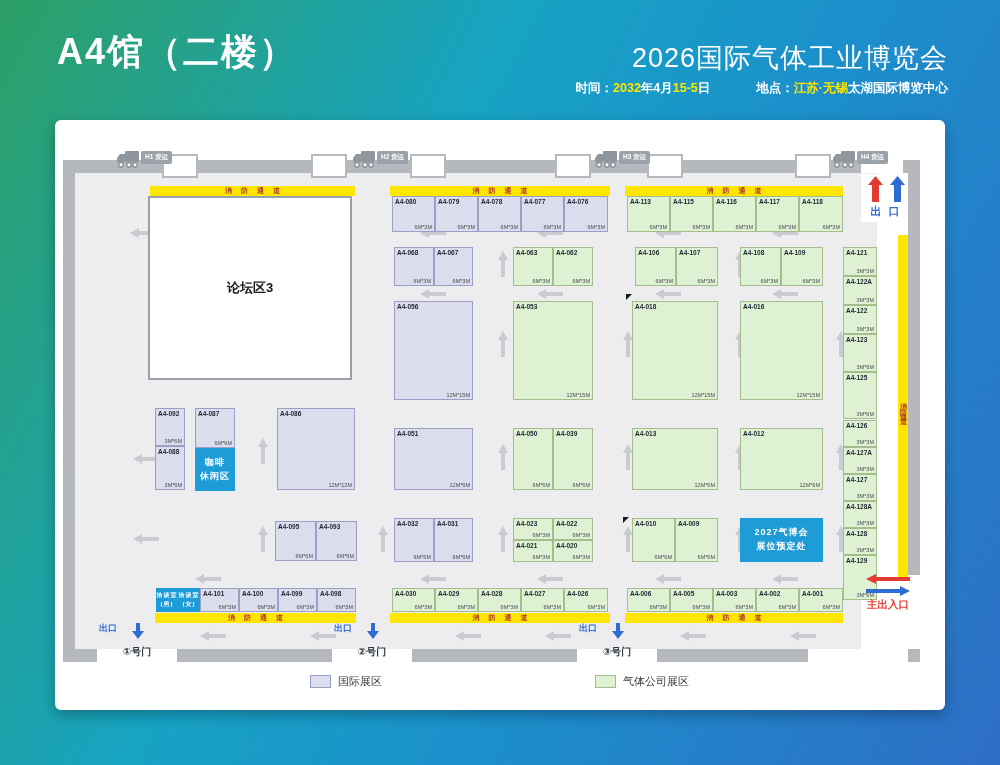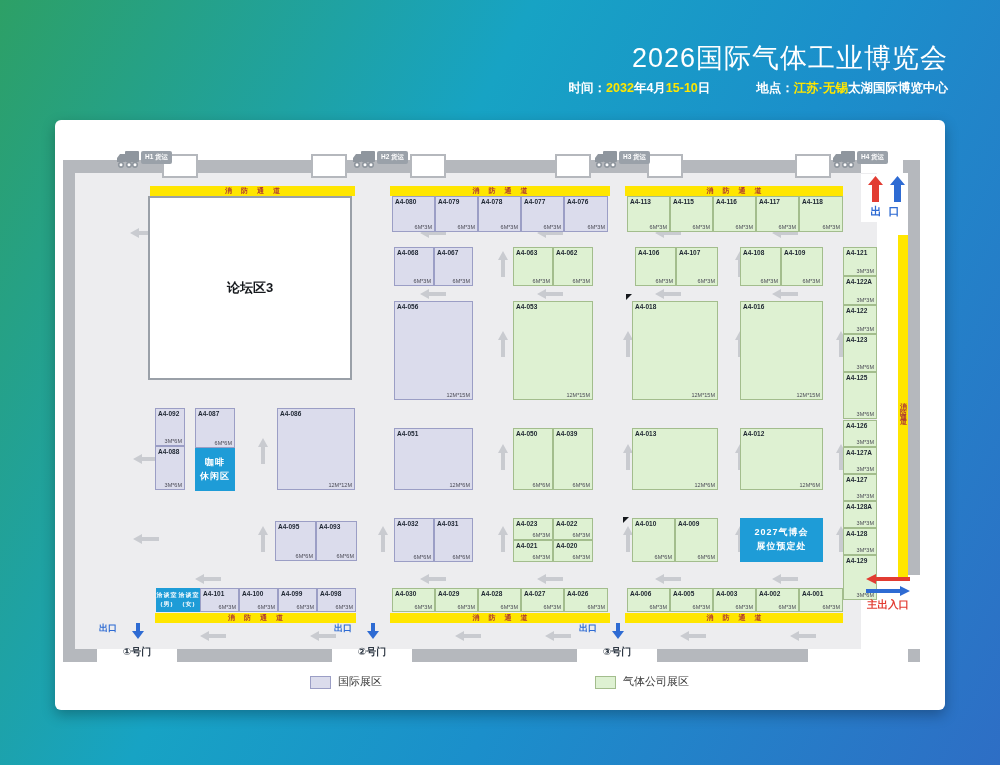--- a/index.html
+++ b/index.html
@@ -37,32 +37,33 @@
   .glabel{position:absolute;left:0;right:0;bottom:1px;text-align:center;font-size:10px;font-weight:bold;color:#2c3642;white-space:nowrap}
   .farrow{position:absolute}
   .farrow.up svg{transform:rotate(90deg)}
   .tick{position:absolute;width:0;height:0;border-top:6px solid #15181c;border-right:6px solid transparent}
   .exit-top{position:absolute;left:808px;top:56px;width:46px;text-align:center}
   .exit-top .arr{display:flex;justify-content:center;gap:7px}
   .exit-top .txt{margin-top:2px;font-size:11px;font-weight:bold;color:var(--exit_blue);letter-spacing:2px;white-space:nowrap}
   .main-ent{position:absolute;left:806px;top:452px;width:54px;text-align:center}
   .main-ent svg{display:block;margin:2px auto}
   .main-ent .txt{margin-top:2px;font-size:10.5px;font-weight:bold;color:var(--exit_red);white-space:nowrap}
-  .legend-item{position:absolute;top:554px;display:flex;align-items:flex-end;gap:7px;font-size:11px;color:#3a3a3a}
+  .legend-item{position:absolute;top:554px;display:flex;align-items:center;gap:7px;font-size:11px;color:#3a3a3a}
   .sw{width:21px;height:13px;box-sizing:border-box}
   .sw.intl{background:var(--intl_fill);border:1px solid var(--intl_border)}
   .sw.gas{background:var(--gas_fill);border:1px solid var(--gas_border)}
 </style>
 </head>
 <body>
 
 <div class="page">
+  <h1 class="hall-title">A4馆（二楼）</h1>
   <div class="expo-title">2026国际气体工业博览会</div>
   <div class="expo-meta">
-    <span><span>时间：</span><span id="time-parts"><span class="y">2032</span><span>年4月</span><span class="y">15-10</span><span>日</span></span></span>
+    <span><span>时间：</span><span id="time-parts"><span class="y">2032</span><span>年4月</span><span class="y">15-5</span><span>日</span></span></span>
     <span><span>地点：</span><span id="loc-parts"><span class="y">江苏·无锡</span><span>太湖国际博览中心</span></span></span>
   </div>
 
   <div class="panel">
     <div class="floor"></div>
     <div class="corridor"></div>
     <div class="patch" style="left:806px;top:54px;width:47px;height:48px"></div>
     <div class="patch" style="left:806px;top:450px;width:59px;height:79px"></div>
 
     <div class="wall" style="left:8px;top:40px;width:12px;height:502px"></div>

